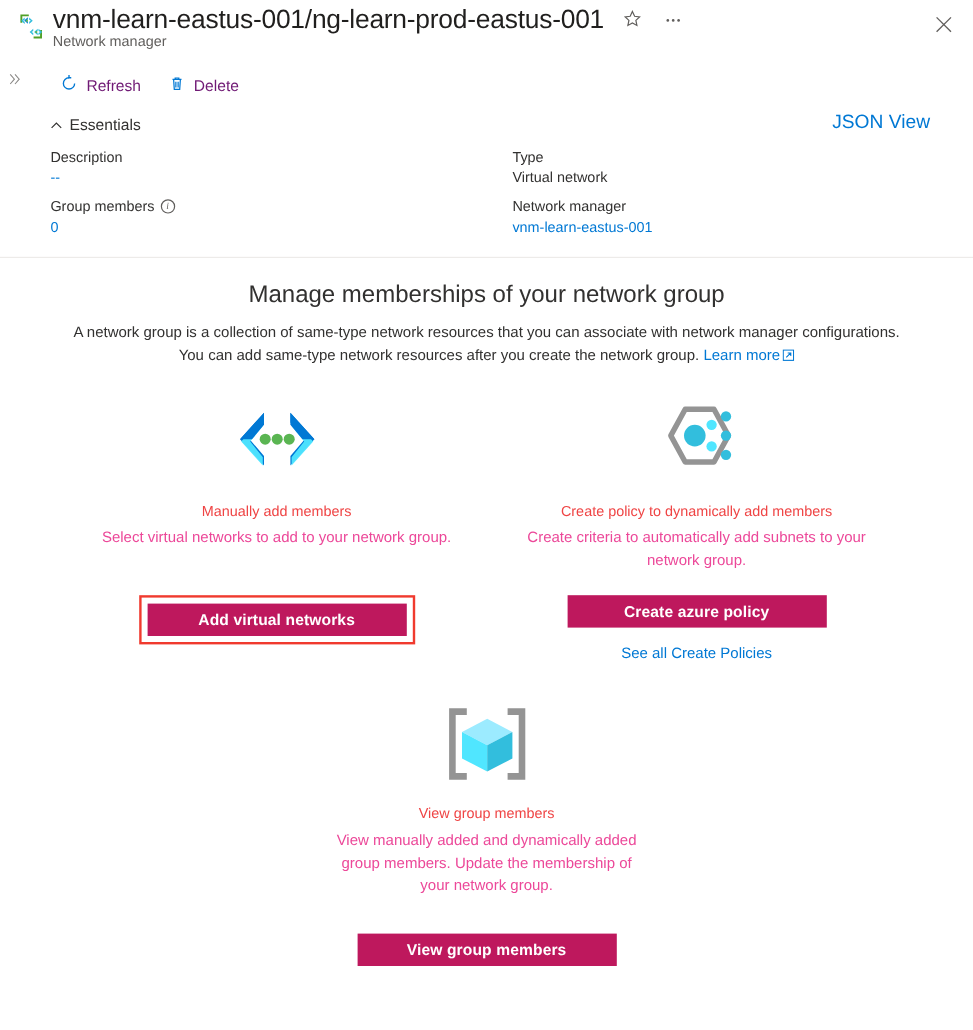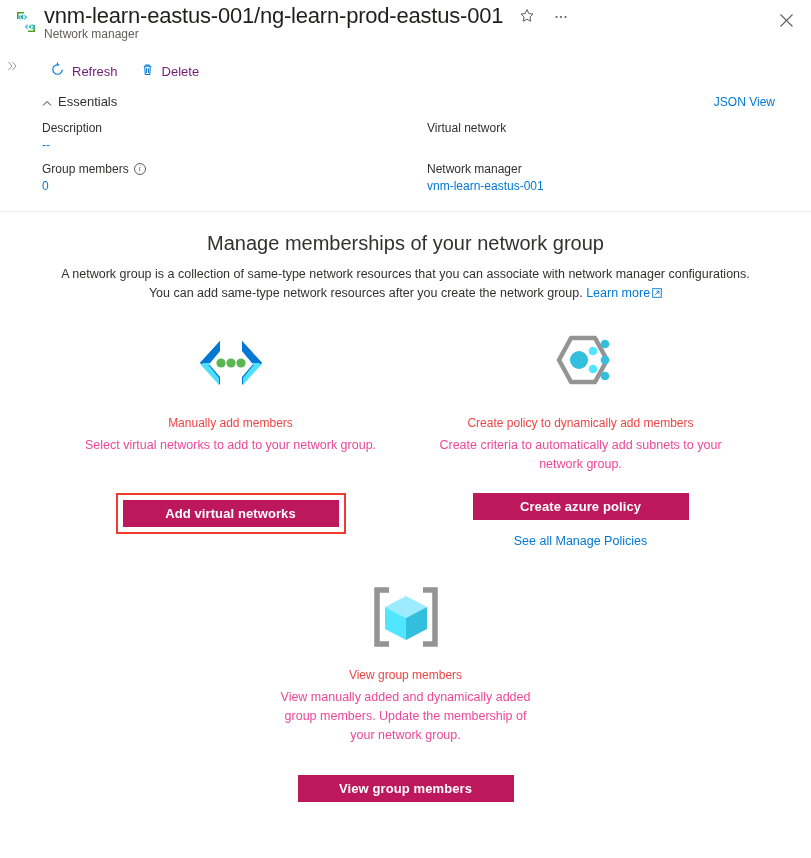--- a/index.html
+++ b/index.html
@@ -58,21 +58,21 @@
     display:flex; align-items:center; justify-content:space-between;
     padding: 4px 36px 0 42px;
     text-align: right;
   }
   .ess-toggle {
     display:flex; align-items:center; gap:6px;
     font-size:13px; color:#323130; cursor:pointer;
   }
   .chev-up { width:10px; height:10px; display:inline-block; }
   .json-view {
-    font-size:12px; color:#0078d4; cursor:pointer; text-decoration:none;margin-left:12px;
+    font-size:16px; color:#0078d4; cursor:pointer; text-decoration:none;margin-left:12px;
   }
 
   .ess-grid {
     display:grid;
     grid-template-columns: 385px 1fr;
     padding: 12px 36px 0 42px;
     row-gap: 10px;
   }
   .ess-label {
     font-size:12px; color:#323130; margin-bottom:3px;
@@ -225,20 +225,21 @@
     </span>
     <span class="json-view">JSON View</span>
   </div>
 
   <div class="ess-grid">
     <div>
       <div class="ess-label">Description</div>
       <div class="ess-value dim">--</div>
     </div>
     <div>
+      <div class="ess-label">Type</div>
       <div class="ess-value">Virtual network</div>
     </div>
     <div>
       <div class="ess-label">
         <span>Group members</span>
         <span class="info-i">i</span>
       </div>
       <div class="ess-value dim">0</div>
     </div>
     <div>
@@ -298,21 +299,21 @@
   </div>
 
   <div class="btn-row">
     <div class="btn-slot">
       <span class="btn-highlight">
         <button class="primary-btn">Add virtual networks</button>
       </span>
     </div>
     <div class="btn-slot">
       <button class="primary-btn">Create azure policy</button>
-      <a class="sub-link">See all Manage Policies</a>
+      <a class="sub-link">See all Create Policies</a>
     </div>
   </div>
 
   <div class="bottom-card">
     <div class="card-icon">
       <svg width="78" height="72" viewBox="0 0 78 72">
         <path d="M22 8 L10 8 L10 62 L22 62" fill="none" stroke="#949494" stroke-width="5.5" stroke-linejoin="miter"></path>
         <path d="M56 8 L68 8 L68 62 L56 62" fill="none" stroke="#949494" stroke-width="5.5" stroke-linejoin="miter"></path>
         <path d="M39 14 L60 25 L39 36 L18 25 Z" fill="#9cebff"></path>
         <path d="M18 25 L39 36 L39 58 L18 47 Z" fill="#50e6ff"></path>

